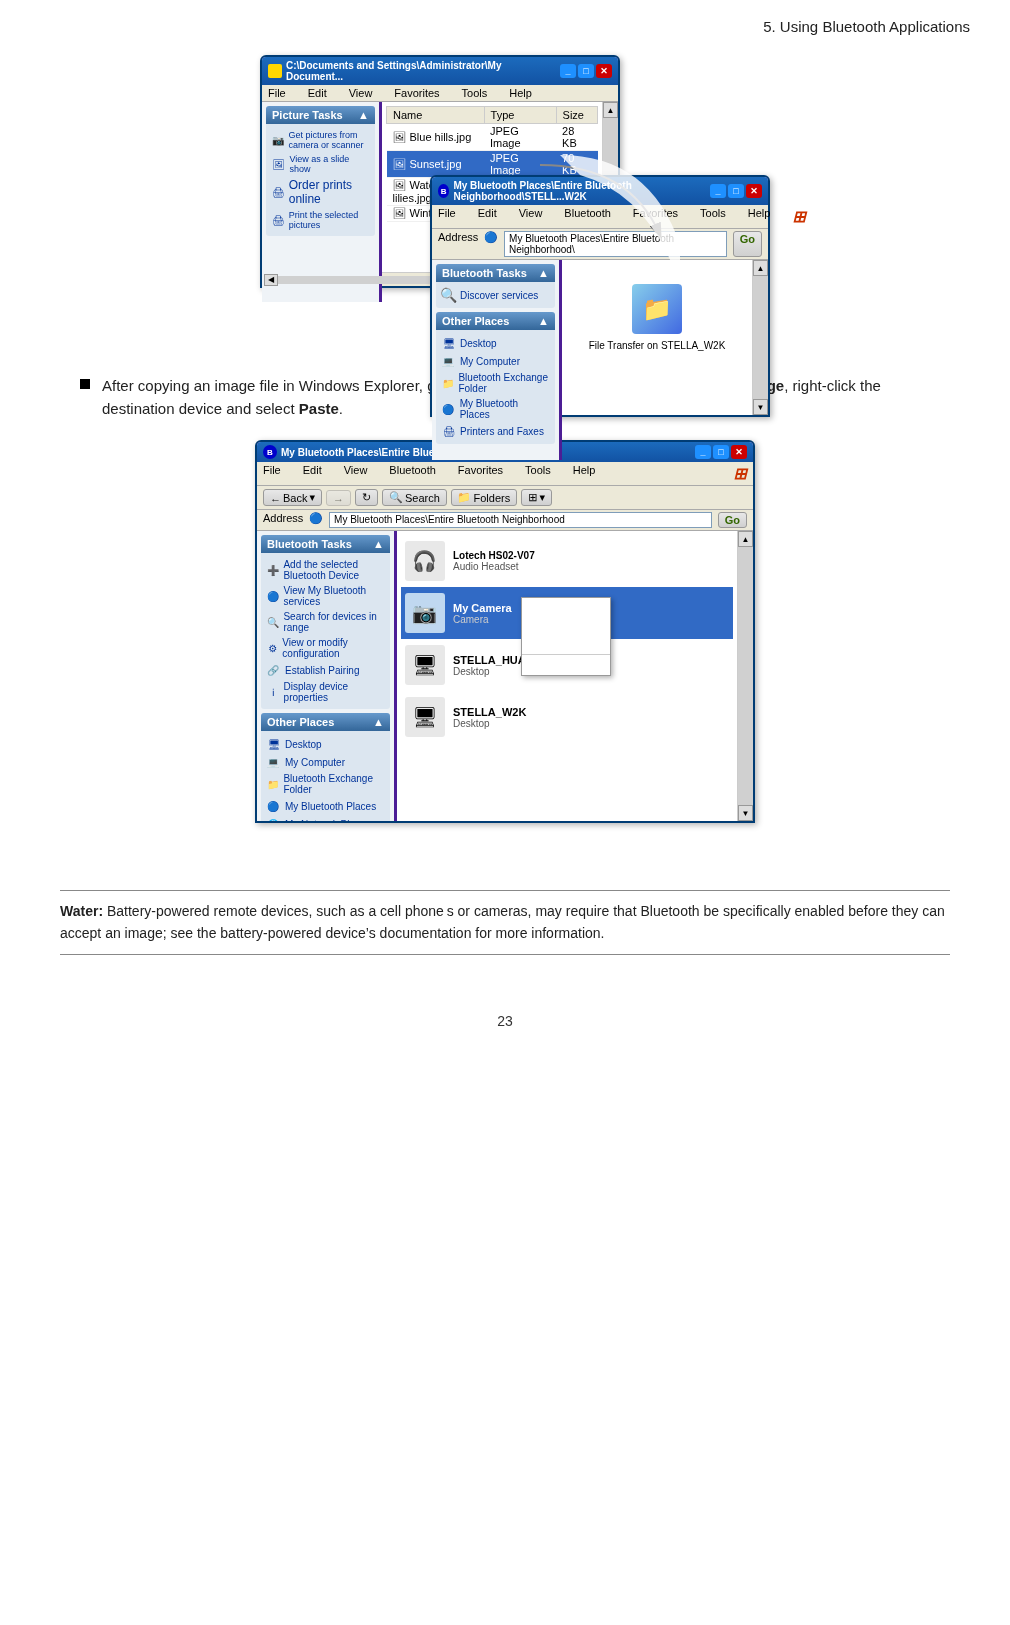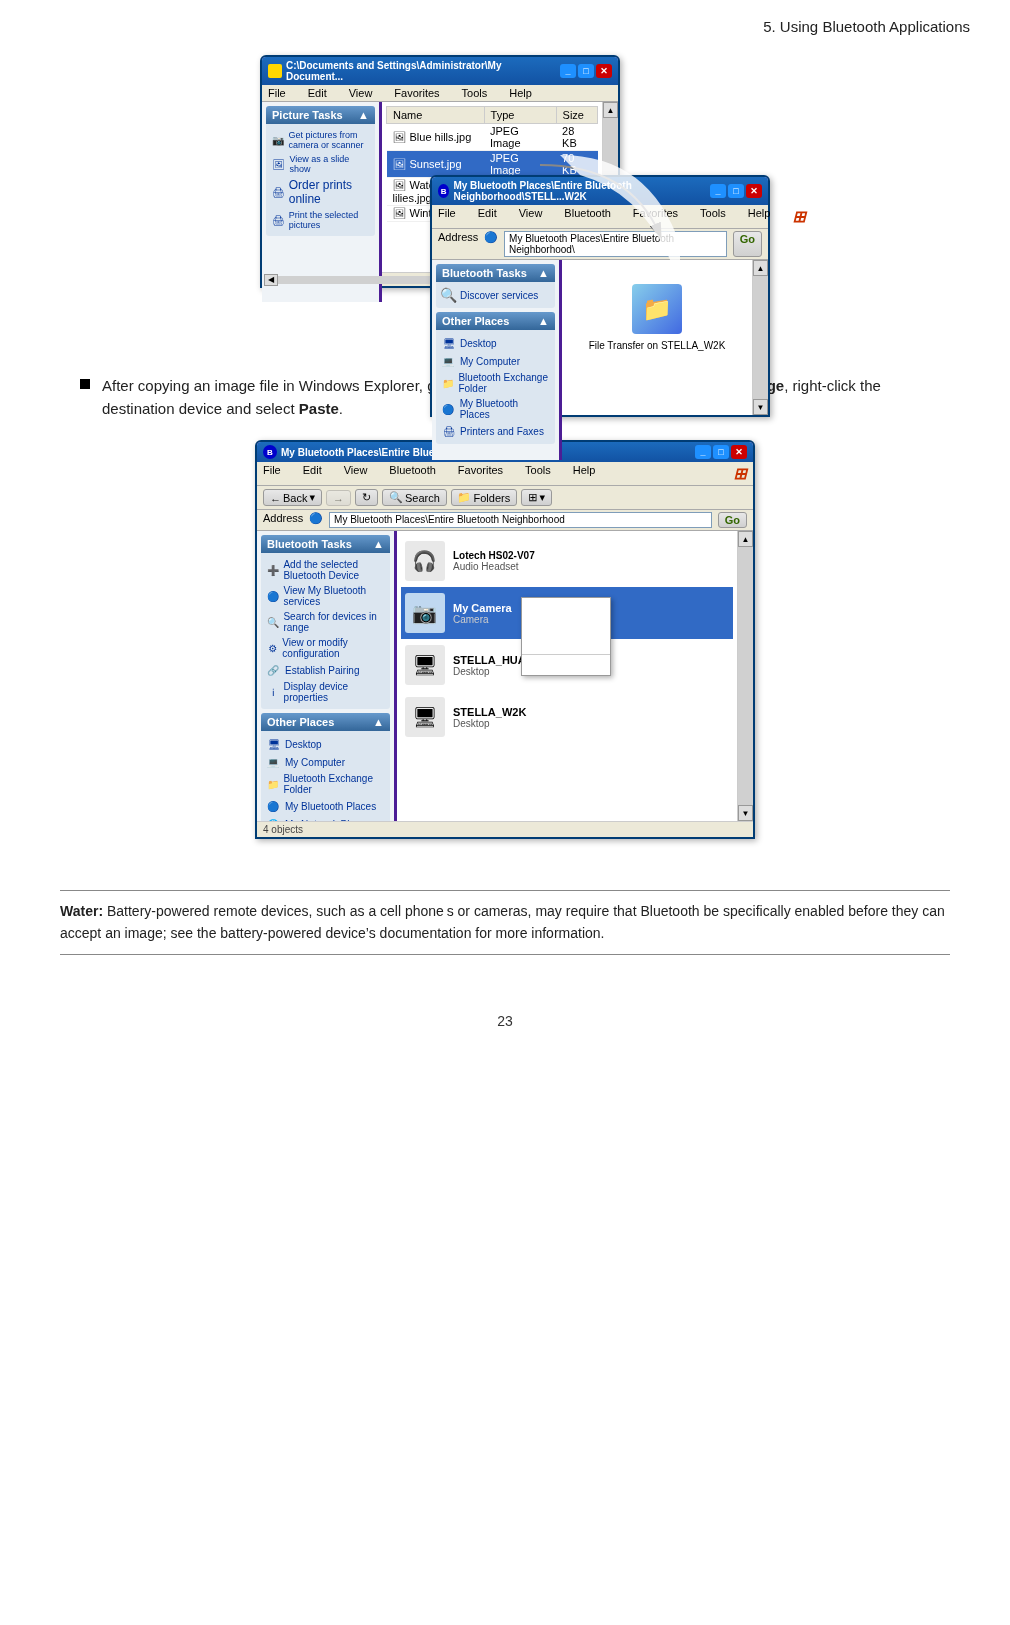--- a/index.html
+++ b/index.html
@@ -800,23 +800,20 @@
             </div>
           </div>
         </div>
 
         <div class="win-scrollbar">
           <div class="win-scrollbar-btn">▲</div>
           <div class="win-scrollbar-track"></div>
           <div class="win-scrollbar-btn">▼</div>
         </div>
       </div>
-      <div class="win-statusbar">
-        <span>4 objects</span>
-      </div>
     </div>
   </div>
 
   <div class="note-box">
     <strong>Water:</strong><span> Battery-powered remote devices, such as a cell phone s or cameras, may require that Bluetooth be specifically enabled before they can accept an image; see the battery-powered device’s documentation for more information.</span>
   </div>
 
 </div>
 
 <div class="page-number">

